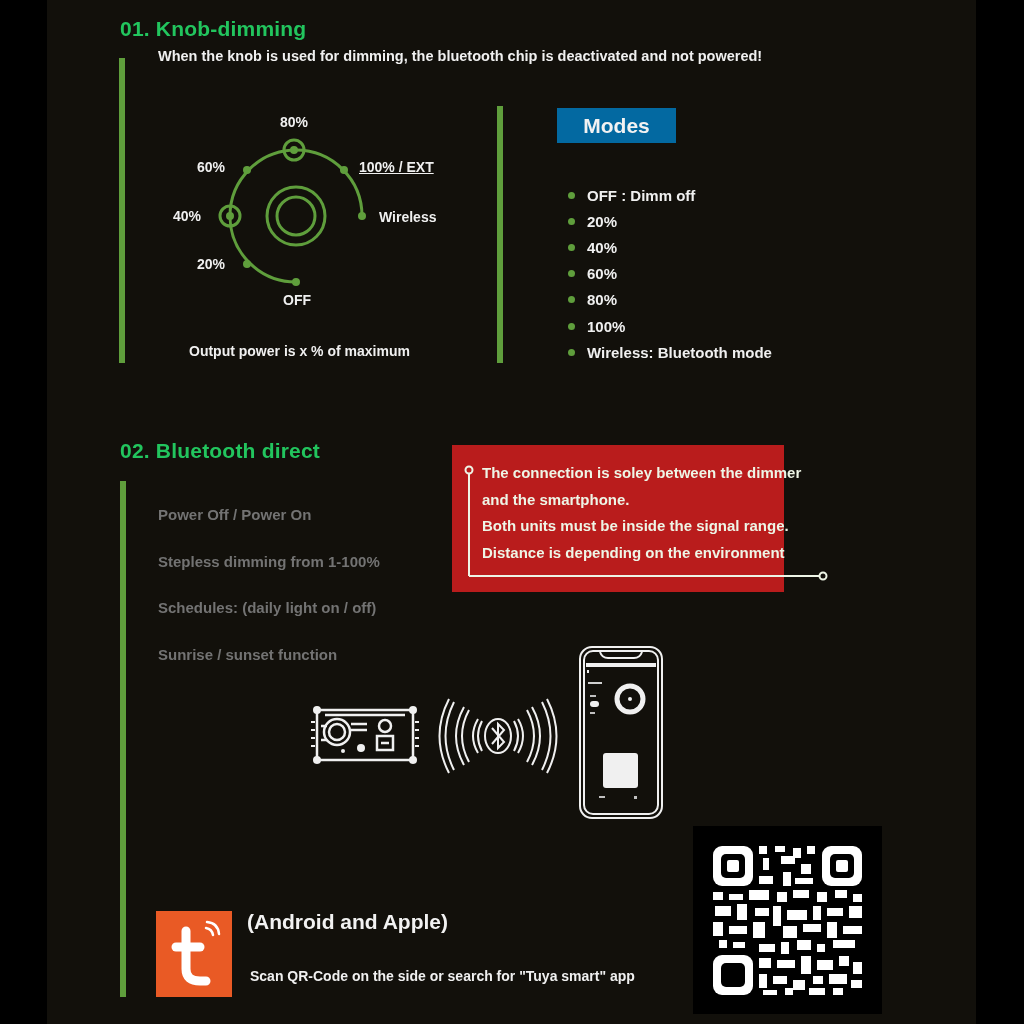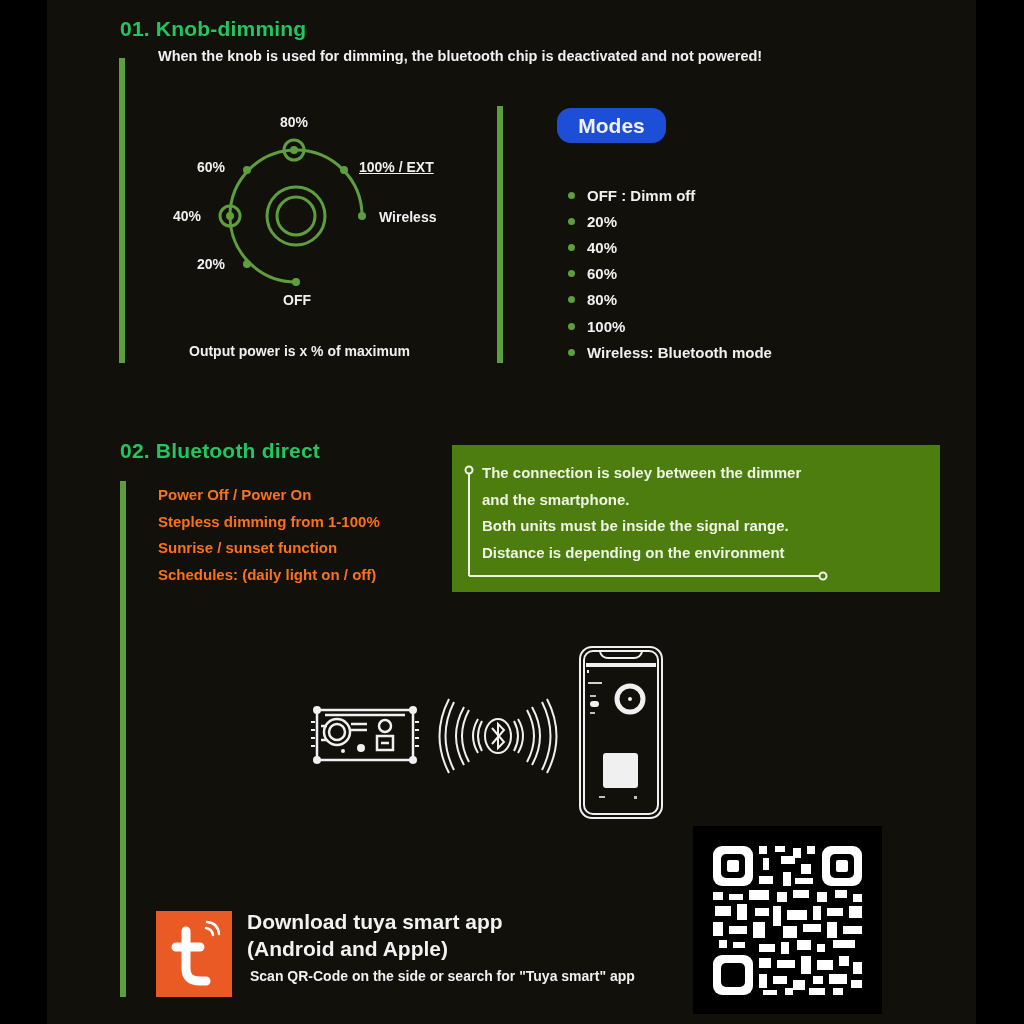--- a/index.html
+++ b/index.html
@@ -4,28 +4,28 @@
 <style>
   html, body { margin:0; padding:0; }
   body { width:1024px; height:1024px; background:#000; position:relative; overflow:hidden;
          font-family:"Liberation Sans", "DejaVu Sans", sans-serif; color:#f2f2f2; }
   .panel { position:absolute; left:47px; top:0; width:929px; height:1024px; background:#12100b; }
   .abs { position:absolute; }
   .section-title { color:#22c55e; font-weight:bold; font-size:21px; letter-spacing:0.2px; }
   .vbar { position:absolute; width:6px; background:#5f9e3c; }
   .txt { font-size:15px; font-weight:bold; color:#f0f0f0; white-space:nowrap; }
   .lbl { font-size:14px; font-weight:bold; color:#f0f0f0; white-space:nowrap; }
-  .modes-badge { position:absolute; left:557px; top:108px; width:109px; height:35px; background:#1d4ed8;
-                 color:#f2f2f2; font-weight:bold; font-size:21px; display:flex; align-items:center; justify-content:center;border-radius:14px; }
+  .modes-badge { position:absolute; left:557px; top:108px; width:119px; height:35px; background:#0369a1;
+                 color:#f2f2f2; font-weight:bold; font-size:21px; display:flex; align-items:center; justify-content:center; }
   .modes-list { position:absolute; left:556px; top:170px; margin:12px; padding:0; list-style:none; }
   .modes-list li { height:26.2px; display:flex; align-items:center; font-size:15px; font-weight:bold; color:#f0f0f0; }
   .modes-list .dot { width:7px; height:7px; border-radius:50%; background:#5f9e3c; margin-right:12px; flex:none; }
   .features { position:absolute; left:158px; top:486px; margin:0; padding:0; list-style:none; }
-  .features li { height:26.7px; font-size:15px; font-weight:bold; color:#f97316; white-space:nowrap; }
-  .info-box { position:absolute; left:452px; top:445px; width:488px; height:147px; background:#4d7c0f; }
+  .features li { height:26.7px; font-size:15px; font-weight:bold; color:#737373; white-space:nowrap;margin-top:20px; }
+  .info-box { position:absolute; left:452px; top:445px; width:332px; height:147px; background:#b91c1c; }
   .info-lines { position:absolute; left:30px; top:19px; }
   .info-lines div { height:26.5px; font-size:15px; font-weight:bold; color:#eef5e6; white-space:nowrap; }
   .tuya-logo { position:absolute; left:156px; top:911px; width:76px; height:86px; background:#e95a25; }
   .dl-title { position:absolute; left:247px; top:908px; font-size:21px; font-weight:bold; color:#f2f2f2; line-height:27px; }
   .dl-sub { position:absolute; left:250px; top:968px; font-size:14px; font-weight:bold; color:#f0f0f0; white-space:nowrap; }
   .qr { position:absolute; left:693px; top:826px; width:189px; height:188px; background:#000; }
 </style>
 </head>
 <body>
 
@@ -96,22 +96,22 @@
       <span>Wireless:  Bluetooth mode</span>
     </li>
 </ul>
 
 <div class="abs section-title" style="left:120px; top:439px;">02. Bluetooth direct</div>
 <div class="vbar" style="left:120px; top:481px; height:516px;"></div>
 
 <ul class="features">
   <li>Power Off / Power On</li>
   <li>Stepless dimming from 1-100%</li>
+  <li>Schedules: (daily light on / off)</li>
   <li>Sunrise / sunset function</li>
-  <li>Schedules: (daily light on / off)</li>
 </ul>
 
 <div class="info-box">
   <svg class="abs" style="left:0; top:0;" width="412" height="147">
     <g fill="none" stroke="#eef5e6" stroke-width="2">
       <circle cx="17" cy="25" r="3.5"></circle>
       <line x1="17" y1="29" x2="17" y2="131"></line>
       <line x1="17" y1="131" x2="367" y2="131"></line>
       <circle cx="371" cy="131" r="3.5"></circle>
     </g>
@@ -200,21 +200,20 @@
   <svg width="76" height="86">
     <g fill="none" stroke="#ffffff" stroke-linecap="round">
       <path d="M 30 20 L 30 58 Q 30 70 44 70 L 50 70" stroke-width="9"></path>
       <line x1="20" y1="36" x2="44" y2="36" stroke-width="9"></line>
       <path d="M 50 17 Q 56 18 57 24" stroke-width="2.5"></path>
       <path d="M 51 11 Q 62 12 63 23" stroke-width="2.5"></path>
     </g>
   </svg>
 </div>
 <div class="dl-title">
-  <div>Download tuya smart app</div>
   <div>(Android and Apple)</div>
 </div>
 <div class="dl-sub">Scan QR-Code on the side or search for "Tuya smart" app</div>
 
 <div class="qr">
   <svg width="189" height="188" viewBox="0 0 189 188">
     <g fill="#fff">
 
       <rect x="20" y="20" width="40" height="40" rx="9"></rect>
       <rect x="129" y="20" width="40" height="40" rx="9"></rect>

